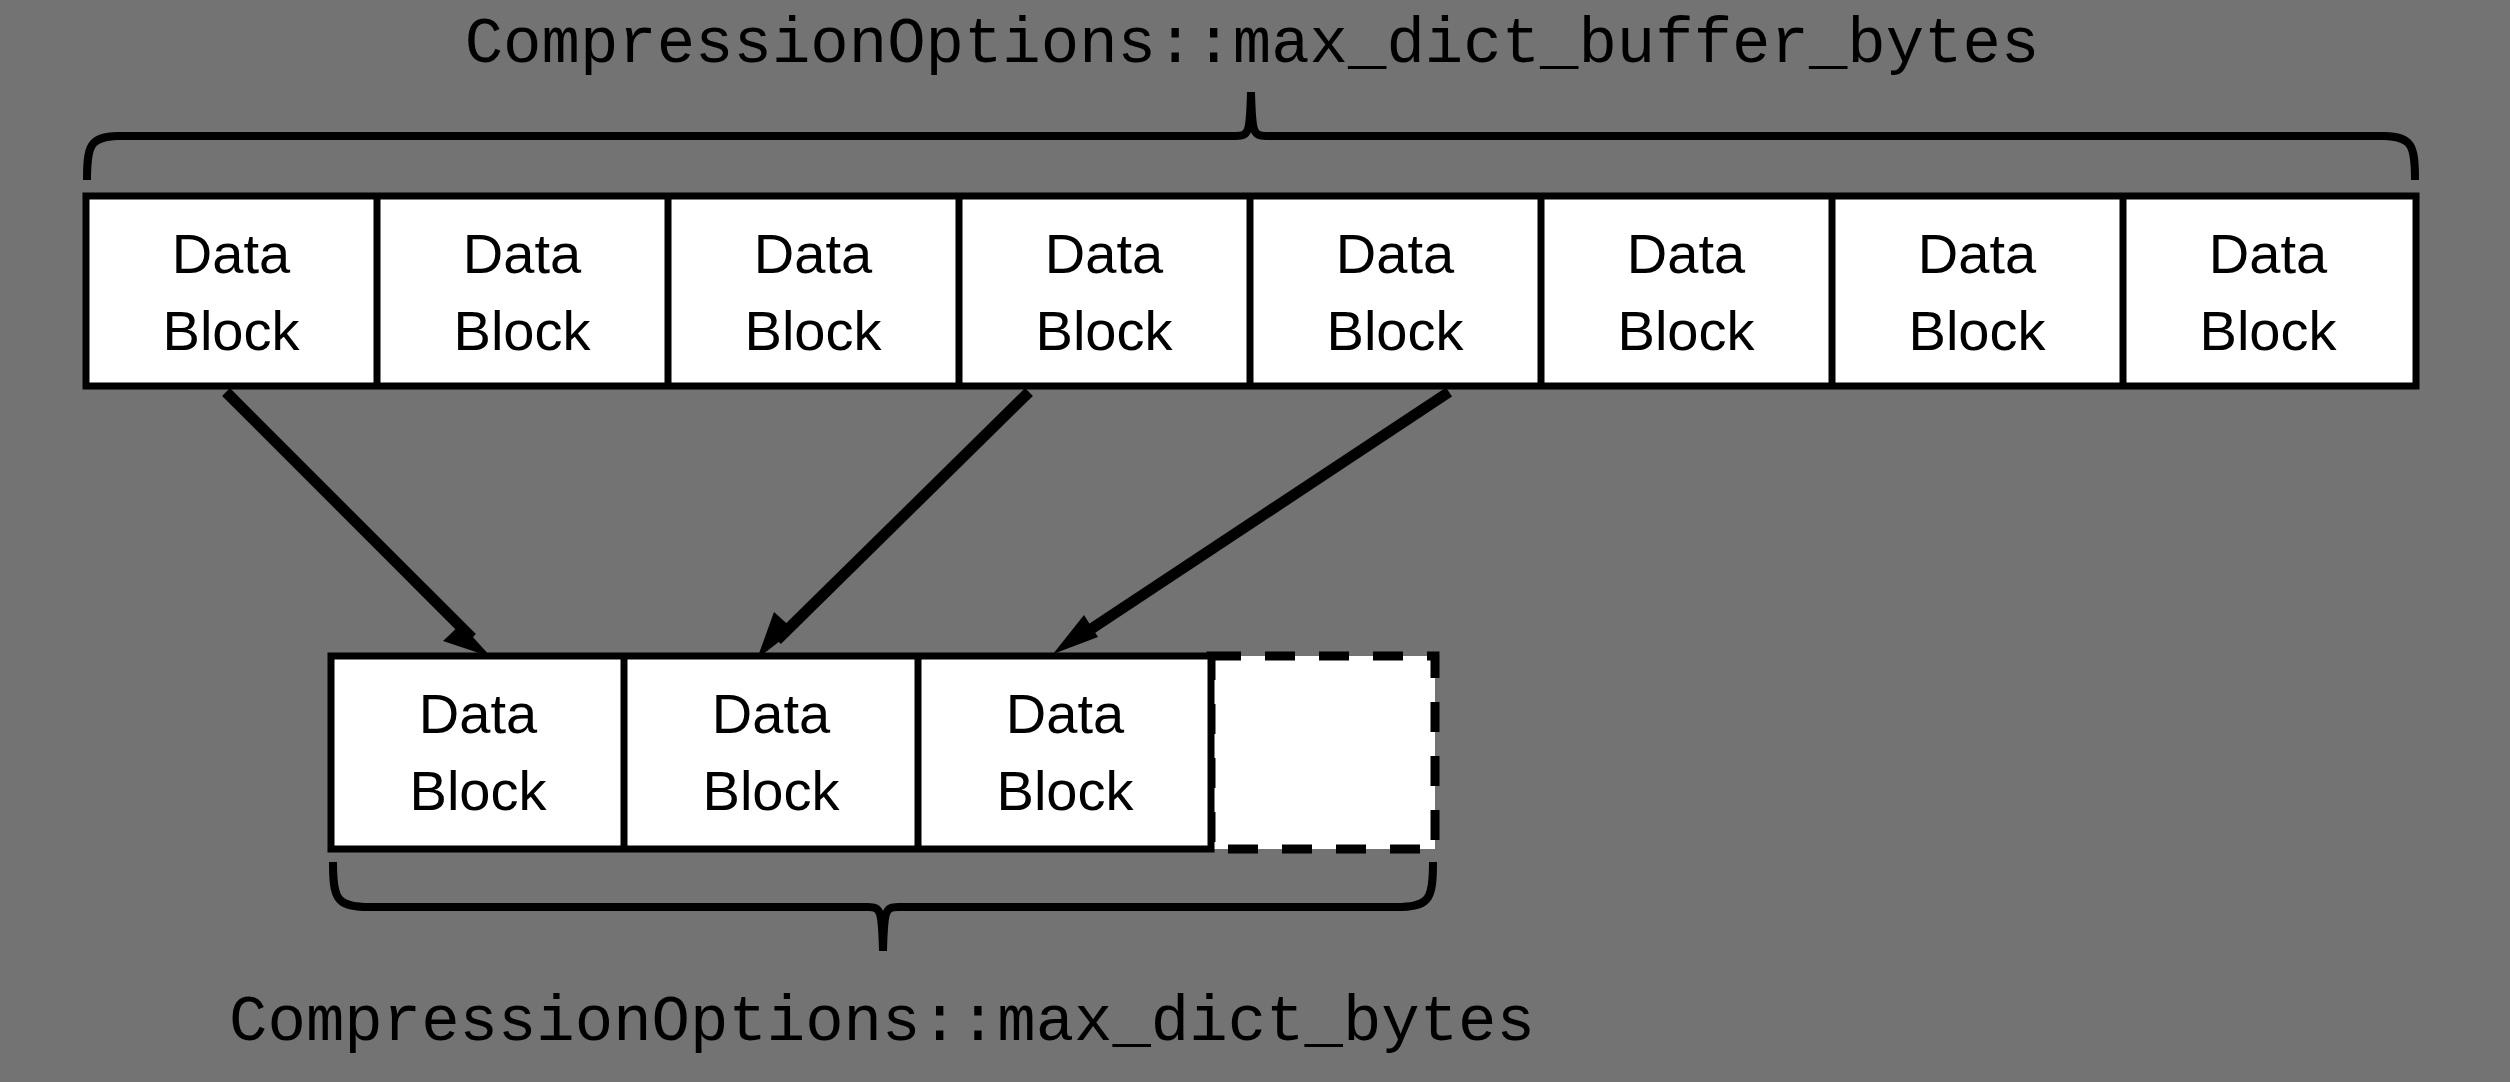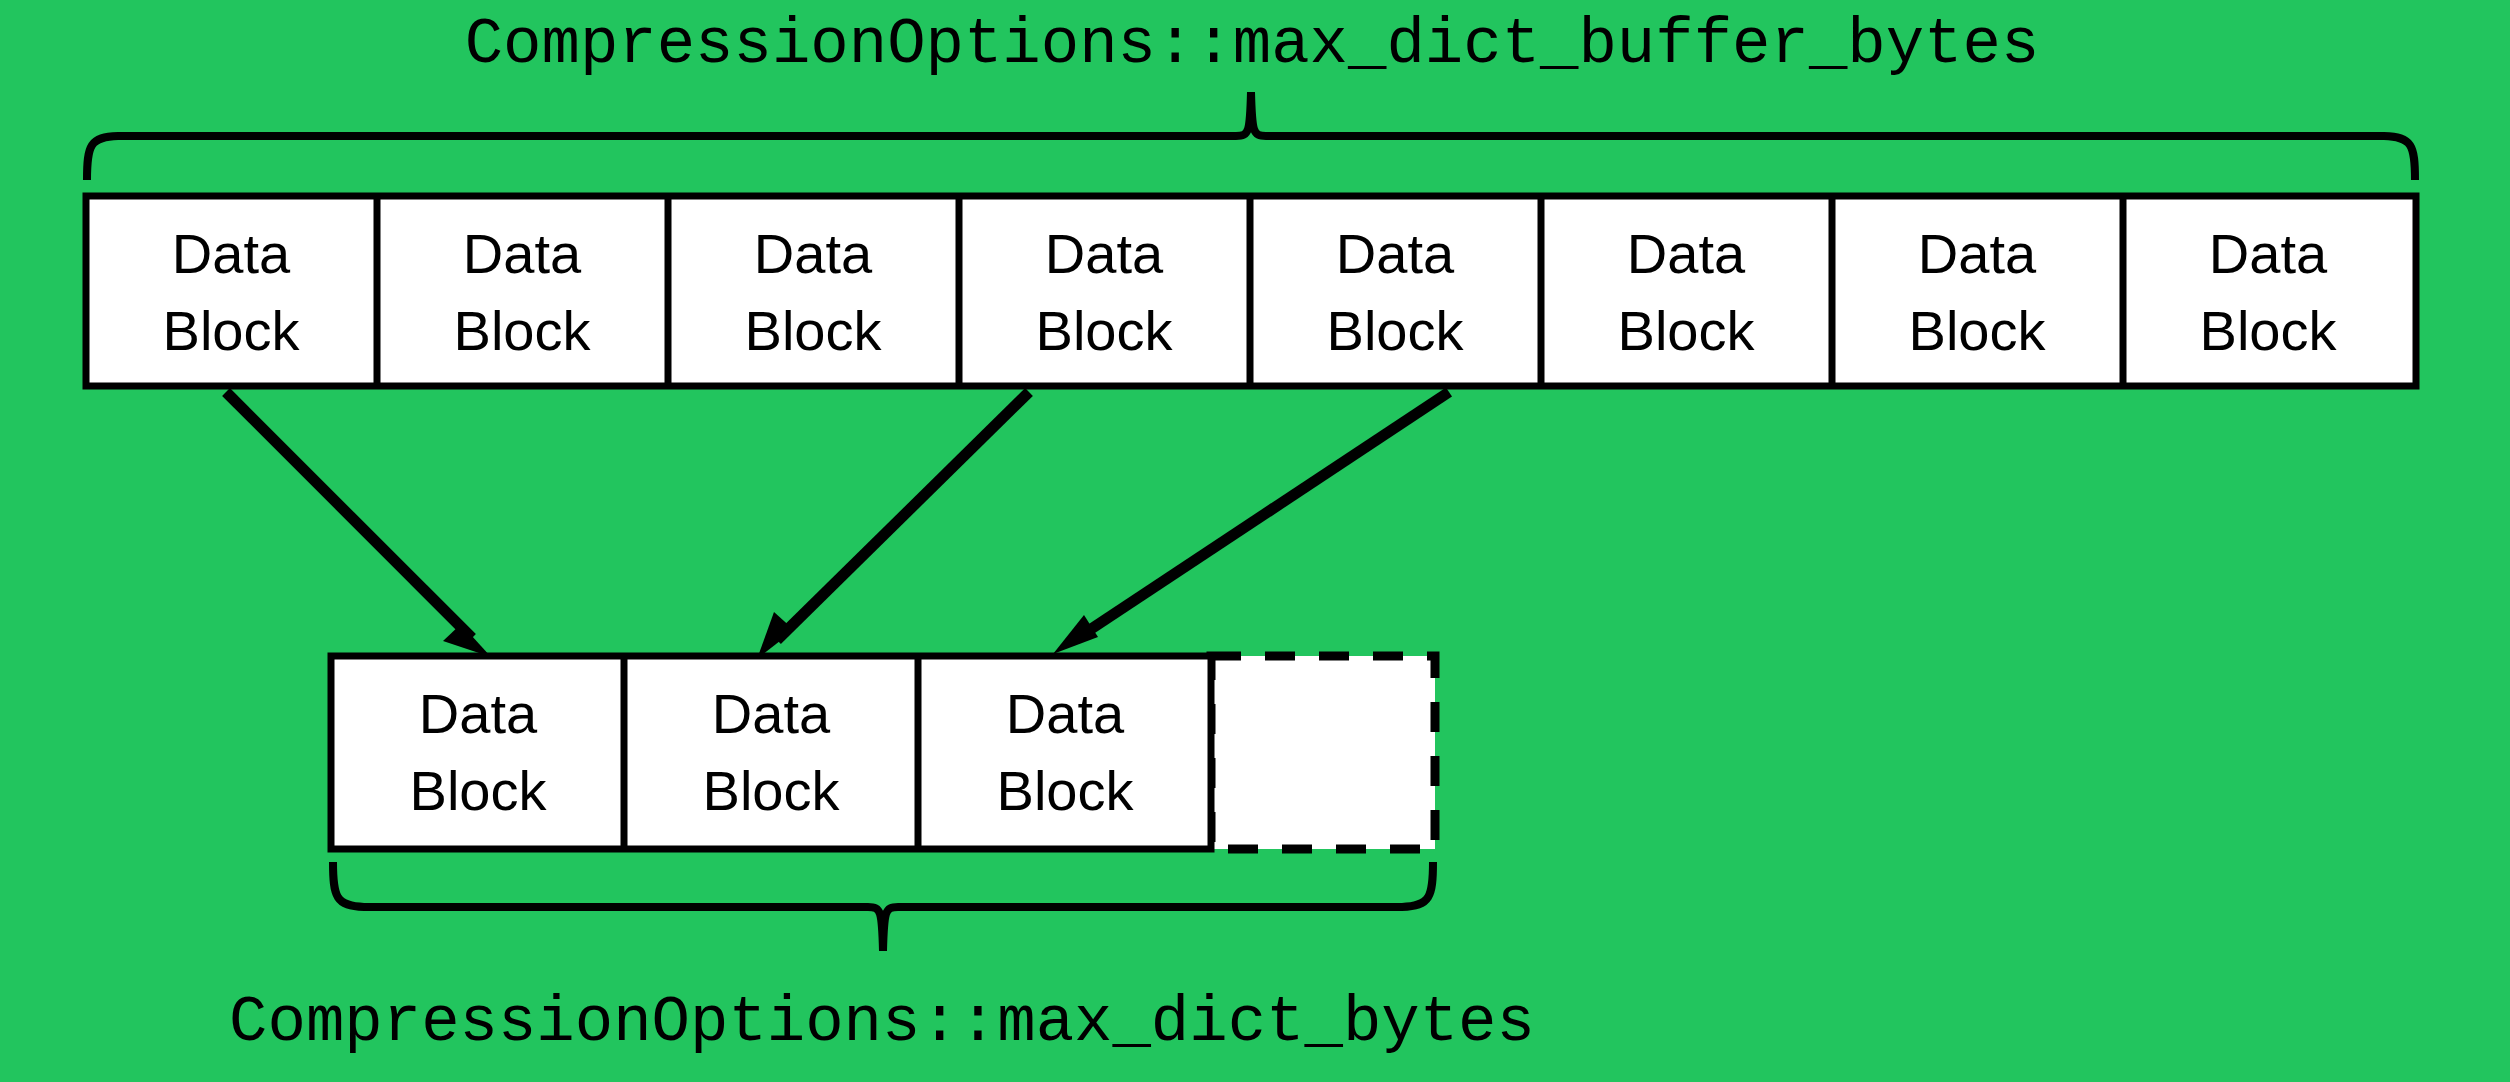--- a/index.html
+++ b/index.html
@@ -7,21 +7,21 @@
     padding: 0;
     background: #ffffff;
   }
   body {
     font-family: "Liberation Sans", sans-serif;
   }
   #diagram-root {
     position: relative;
     width: 2510px;
     height: 1082px;
-    background: #22c55e;
+    background: #737373;
     overflow: hidden;
     text-align: right;
   }
   #diagram-svg {
     position: absolute;
     left: 0;
     top: 0;
     width: 2510px;
     height: 1082px;
   }

